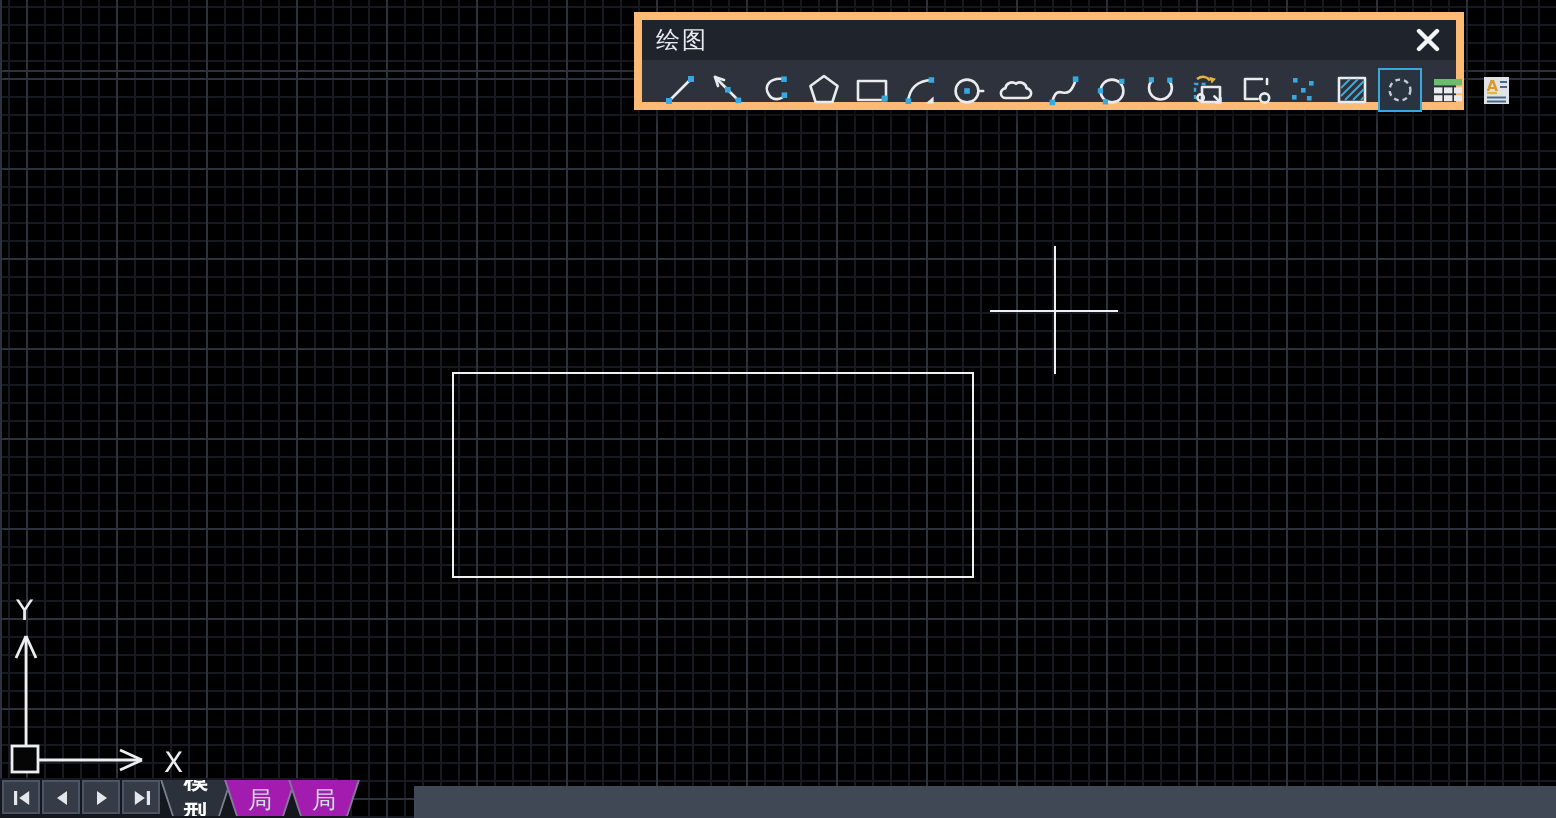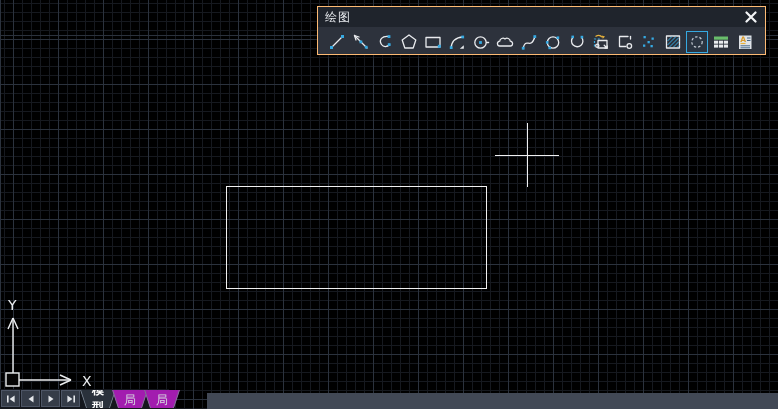--- a/index.html
+++ b/index.html
@@ -12,22 +12,22 @@
       repeating-linear-gradient(to right, var(--grid-major) 0 1px, transparent 1px 45px),
       repeating-linear-gradient(to bottom, var(--grid-major) 0 1px, transparent 1px 45px),
       repeating-linear-gradient(to right, var(--grid-minor) 0 1px, transparent 1px 9px),
       repeating-linear-gradient(to bottom, var(--grid-minor) 0 1px, transparent 1px 9px);
     background-position:13px 0, 0 39px, 4px 0, 0 3px;}
   #drawn-rect{position:absolute;border:1.5px solid var(--geom,#f0f0f0);background:transparent;}
   .xhair{position:absolute;background:var(--geom,#f0f0f0);}
   
   #ucs{position:absolute;left:0;top:294px;}
   
-  #panel{position:absolute;left:317px;top:6px;width:449px;height:49px;
-    border:1px solid #fdba74;background:var(--panel-body,#2d323c);box-sizing:border-box;
+  #panel{position:absolute;left:317px;top:6px;width:415px;height:49px;
+    border:4px solid #fdba74;background:var(--panel-body,#2d323c);box-sizing:border-box;
     box-shadow:0 2px 6px rgba(0,0,0,.6);}
   #panel-titlebar{height:20px;background:var(--panel-title,#1f242c);display:flex;
     align-items:center;justify-content:space-between;padding:0 7px;box-sizing:border-box;}
   #panel-title{color:#e8ebef;font-size:12px;line-height:20px;letter-spacing:1px;}
   #panel-close{width:14px;height:14px;display:flex;align-items:center;justify-content:center;cursor:pointer;}
   #tool-row{display:flex;align-items:center;height:29px;padding-left:8px;gap:2px;}
   .tool{width:22px;height:22px;display:flex;align-items:center;justify-content:center;
     box-sizing:border-box;border:1px solid transparent;}
   .tool svg{width:20px;height:20px;display:block;}
   .tool.active{border:1px solid var(--accent,#36a9e1);background:#2a3441;}

